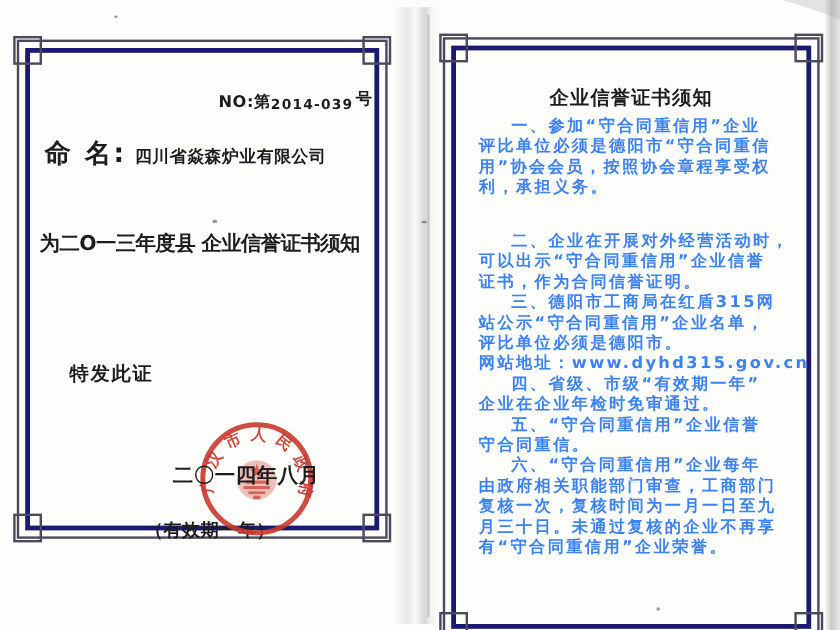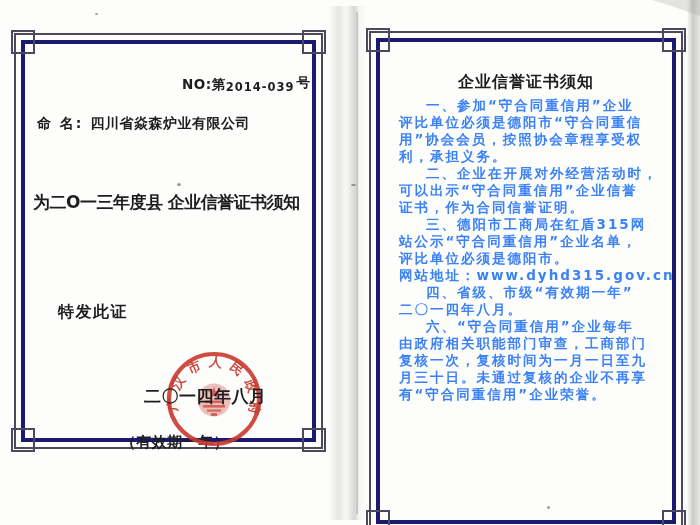--- a/index.html
+++ b/index.html
@@ -16,21 +16,21 @@
   .csq.tl{left:-3px;top:-3px;}
   .csq.tr{right:-3px;top:-3px;}
   .csq.bl{left:-3px;bottom:-3px;}
   .csq.br{right:-3px;bottom:-3px;}
 
   
   .serial{position:absolute;top:43px;left:168px;font-weight:bold;font-size:13.5px;letter-spacing:.5px;white-space:nowrap;}
   .serial .num{font-size:11.5px;position:relative;top:2px;letter-spacing:1px;}
   .serial .suffix{position:relative;top:-2px;margin-left:2px;}
   .name-line{position:absolute;top:80px;left:23px;white-space:nowrap;}
-  .name-label{font-weight:bold;font-size:14px;letter-spacing:2px;}
+  .name-label{font-weight:bold;font-size:22px;letter-spacing:2px;}
   .company{font-weight:bold;font-size:14px;margin-left:7px;letter-spacing:.5px;}
   .award{position:absolute;top:158px;left:19px;font-weight:bold;font-size:17px;letter-spacing:-0.5px;white-space:pre;}
   .issue{position:absolute;top:269px;left:44px;font-weight:bold;font-size:16px;letter-spacing:1.5px;}
   .seal{position:absolute;left:150px;top:314px;z-index:2;}
   .date-line{position:absolute;top:352px;left:130px;font-weight:bold;font-size:17px;letter-spacing:.5px;z-index:3;white-space:nowrap;}
   .validity{position:absolute;top:400px;left:96px;width:130px;text-align:center;font-weight:bold;font-size:15px;letter-spacing:.5px;white-space:nowrap;}
 
   
   .notice-title{position:absolute;top:41px;left:0;width:100%;text-align:center;font-weight:bold;font-size:16px;letter-spacing:1px;}
   .notice-body{position:absolute;top:66px;left:30px;width:266px;}
@@ -108,28 +108,30 @@
   <div class="csq bl"></div>
   <div class="csq br"></div>
 
   <div class="notice-title">企业信誉证书须知</div>
 
   <div class="notice-body">
       <div class="notice-line" style="padding-left: 27px;">一、参加“守合同重信用”企业</div>
       <div class="notice-line">评比单位必须是德阳市“守合同重信</div>
       <div class="notice-line">用”协会会员，按照协会章程享受权</div>
       <div class="notice-line">利，承担义务。</div>
-      <div class="notice-line" style="padding-left: 27px;">二、企业在开展对外经营活动时，</div>
+      <div class="notice-line" style="padding-left: 27px; margin-top: 28px;">二、企业在开展对外经营活动时，</div>
       <div class="notice-line">可以出示“守合同重信用”企业信誉</div>
       <div class="notice-line">证书，作为合同信誉证明。</div>
       <div class="notice-line" style="padding-left: 27px;">三、德阳市工商局在红盾315网</div>
       <div class="notice-line">站公示“守合同重信用”企业名单，</div>
       <div class="notice-line">评比单位必须是德阳市。</div>
       <div class="notice-line">网站地址：www.dyhd315.gov.cn</div>
       <div class="notice-line" style="padding-left: 27px;">四、省级、市级“有效期一年”</div>
-      <div class="notice-line">二〇一四年八月。</div>
+      <div class="notice-line">企业在企业年检时免审通过。</div>
+      <div class="notice-line" style="padding-left: 27px;">五、“守合同重信用”企业信誉</div>
+      <div class="notice-line">守合同重信。</div>
       <div class="notice-line" style="padding-left: 27px;">六、“守合同重信用”企业每年</div>
       <div class="notice-line">由政府相关职能部门审查，工商部门</div>
       <div class="notice-line">复核一次，复核时间为一月一日至九</div>
       <div class="notice-line">月三十日。未通过复核的企业不再享</div>
       <div class="notice-line">有“守合同重信用”企业荣誉。</div>
     </div>
 </div>
 
 </body></html>

